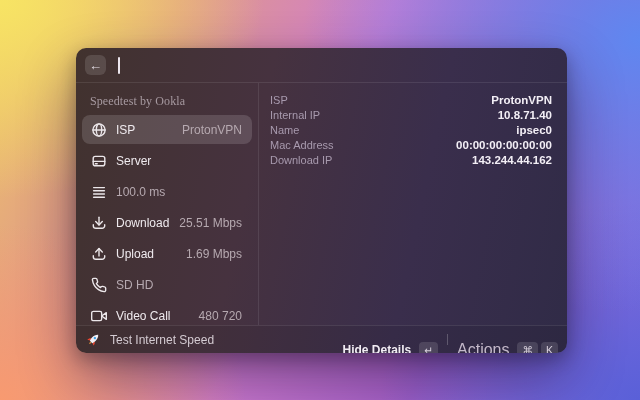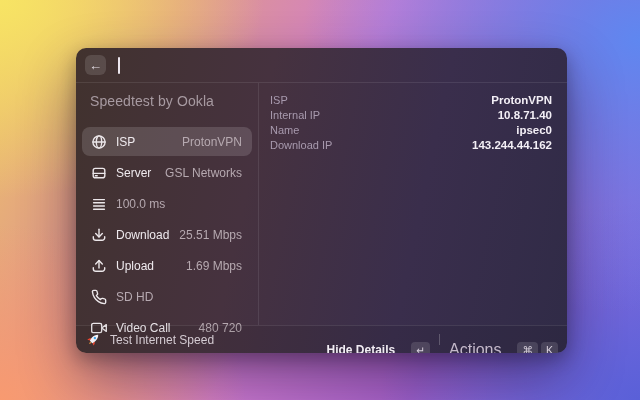--- a/index.html
+++ b/index.html
@@ -40,22 +40,22 @@
   .caret { width:2px; height:17px; border-radius:1px; background:#ece6ee; }
 
   
   .content { flex:1; display:flex; min-height:0; }
   .sidebar {
     width:183px; flex:none;
     border-right:1px solid rgba(255,255,255,0.09);
     padding:4px 6px 0 6px;
   }
   .sidebar-header {
-    height:20px; line-height:20px; margin:4px 0 16px 8px;
-    font-size:14px; color:#a79aa1; letter-spacing:0.1px;
+    height:20px; line-height:20px; margin:4px 0 4px 8px;
+    font-size:12px; color:#a79aa1; letter-spacing:0.1px;font-family:Liberation Serif, serif;
   }
   .side-row {
     height:29px; margin-bottom:2px; border-radius:8px;
     display:flex; align-items:center; padding:0 10px 0 9px;
     cursor:default;
   }
   .side-row.selected { background:rgba(255,255,255,0.14); }
   .side-row .icon { width:16px; height:16px; margin-right:9px; flex:none; display:flex; }
   .side-row .icon svg { width:16px; height:16px; stroke:#ece7ea; stroke-width:1.4; fill:none; stroke-linecap:round; stroke-linejoin:round; }
   .side-row .lbl { font-size:12px; font-weight:500; color:#efeaee; flex:1; white-space:nowrap; }
@@ -70,21 +70,21 @@
   .footer {
     height:28px; flex:none;
     border-top:1px solid rgba(255,255,255,0.09);
     display:flex; align-items:center; padding:0 9px 0 10px;
     background:rgba(0,0,0,0.06);
   }
   .footer-left { display:flex; align-items:center; gap:9px; }
   .rocket { width:15px; height:15px; display:flex; }
   .footer-title { font-size:12px; color:#d4cbd2; }
   .footer-right { margin-left:auto; display:flex; align-items:center; }
-  .footer-btn { display:flex; align-items:center; gap:16px; cursor:default;margin-top:21px; }
+  .footer-btn { display:flex; align-items:center; gap:8px; cursor:default;margin-top:21px; }
   .primary-label { font-size:12px; font-weight:600; color:#f1ecf3; }
   .secondary-label { font-size:16px; color:#c4b9ca; }
   .key-badge {
     height:16px; min-width:16px; padding:0 5px; border-radius:4px;
     background:rgba(255,255,255,0.13); color:#d9d1de;
     font-size:10.5px; line-height:16px; text-align:center;
   }
   .footer-divider { width:1px; height:11px; background:rgba(255,255,255,0.22); margin:0 9px; }
   .kgap { display:flex; gap:3px; }
 </style>
@@ -121,21 +121,20 @@
 
       <div class="side-row">
         <span class="icon">
           <svg viewBox="0 0 16 16">
               <rect x="2.2" y="3.4" width="11.6" height="9.4" rx="2.1"></rect>
               <line x1="2.2" y1="8.4" x2="13.8" y2="8.4"></line>
               <line x1="4.4" y1="10.7" x2="6.2" y2="10.7"></line>
             </svg>
         </span>
         <span class="lbl">Server</span>
-        <span class="val">GSL Networks</span>
       </div>
 
       <div class="side-row">
         <span class="icon">
           <svg viewBox="0 0 16 16">
               <line x1="2.6" y1="3.6" x2="13.4" y2="3.6"></line>
               <line x1="2.6" y1="6.8" x2="13.4" y2="6.8"></line>
               <line x1="2.6" y1="10" x2="13.4" y2="10"></line>
               <line x1="2.6" y1="13.2" x2="13.4" y2="13.2"></line>
             </svg>
@@ -193,20 +192,24 @@
         <span class="dlbl">ISP</span>
         <span class="dval">ProtonVPN</span>
       </div>
       <div class="detail-row">
         <span class="dlbl">Internal IP</span>
         <span class="dval">10.8.71.40</span>
       </div>
       <div class="detail-row">
         <span class="dlbl">Name</span>
         <span class="dval">ipsec0</span>
+      </div>
+      <div class="detail-row">
+        <span class="dlbl">Mac Address</span>
+        <span class="dval">00:00:00:00:00:00</span>
       </div>
       <div class="detail-row">
         <span class="dlbl">Download IP</span>
         <span class="dval">143.244.44.162</span>
       </div>
     </div>
   </div>
 
   <div class="footer">
     <div class="footer-left">

